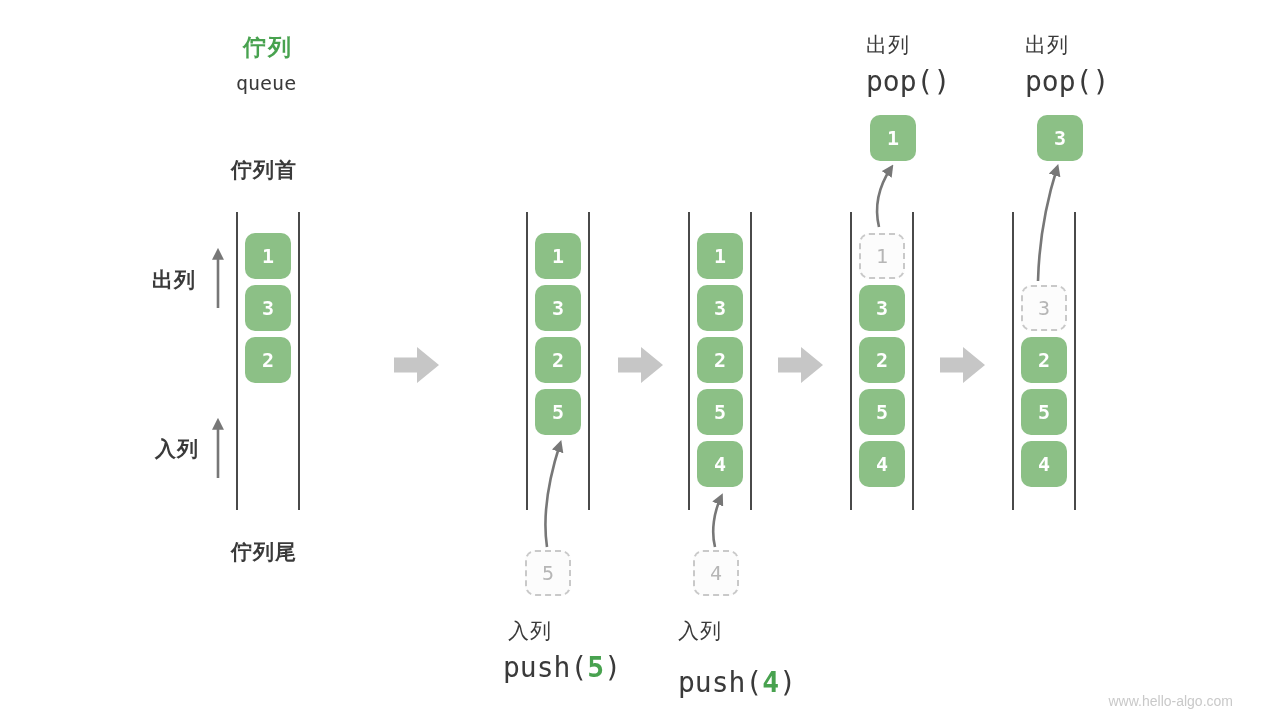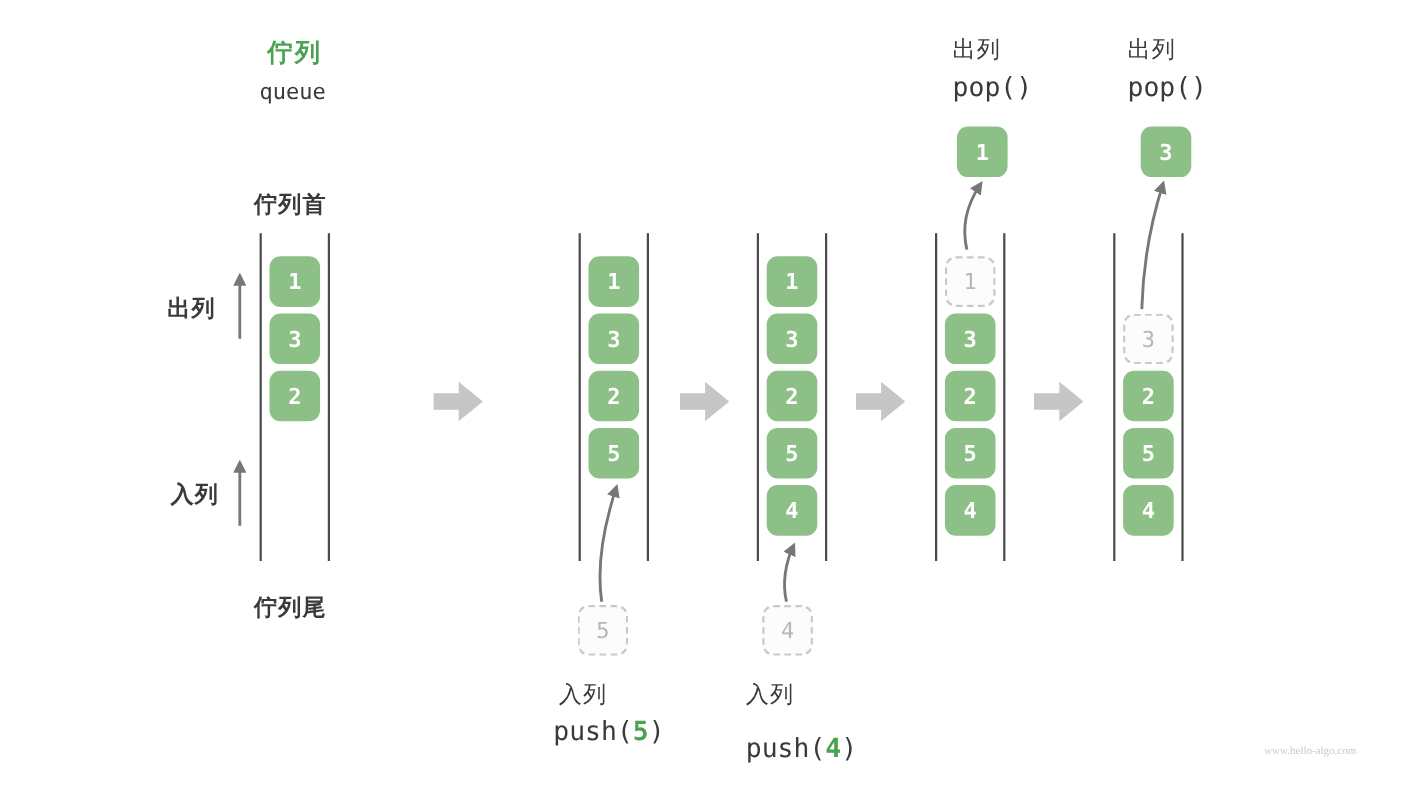--- a/index.html
+++ b/index.html
@@ -16,34 +16,34 @@
     position:absolute;width:46px;height:46px;border-radius:10px;box-sizing:border-box;
     display:flex;align-items:center;justify-content:center;
     font-family:"DejaVu Sans Mono",monospace;font-size:20px;font-weight:700;
   }
   .qbox.filled{background:var(--box-green,#8cc086);color:#fff;}
   .qbox.dashed{
     background:#fcfcfc;border:2px dashed var(--dashed-border,#c9c9c9);
     color:var(--dashed-text,#b6b6b6);font-weight:400;
   }
   .op-label{position:absolute;font-size:21px;color:var(--dark,#3a3a3a);letter-spacing:1px;}
-  .op-code{position:absolute;font-family:"DejaVu Sans Mono",monospace;font-size:24px;color:var(--dark,#3a3a3a);}
+  .op-code{position:absolute;font-family:"DejaVu Sans Mono",monospace;font-size:28px;color:var(--dark,#3a3a3a);}
   .op-code .accent{color:var(--accent,#48a24f);font-weight:700;}
-  .watermark{font-family:Liberation Serif, serif;font-size:10px;color:var(--watermark,#c9c9c9);}
+  .watermark{font-family:Liberation Sans, sans-serif;font-size:14px;color:var(--watermark,#c9c9c9);margin-top:16px;}
   svg.layer{position:absolute;left:0;top:0;pointer-events:none;}
 </style>
 </head>
 <body>
 
 <div class="canvas" style="--accent: #48a24f; --box-green: #8cc086; --dark: #3a3a3a; --dashed-border: #c9c9c9; --dashed-text: #b6b6b6; --line: #4a4a4a; --watermark: #c9c9c9;">
 
   <div class="abs title-zh" style="left:243px;top:32px;text-align:center;">佇列</div>
   <div class="abs title-en" style="left:236px;top:71px;">queue</div>
 
-  <div class="abs side-label" style="left:231px;top:172px;">佇列首</div>
+  <div class="abs side-label" style="left:231px;top:156px;">佇列首</div>
   <div class="abs side-label" style="left:231px;top:538px;">佇列尾</div>
   <div class="abs side-label" style="left:152px;top:266px;">出列</div>
   <div class="abs side-label" style="left:155px;top:435px;">入列</div>
 
   <svg class="layer" id="arrow-layer" width="1280" height="720">
     <defs>
       <marker id="ah" viewBox="0 0 10 10" refX="6.5" refY="5" markerWidth="4.6" markerHeight="4.6" orient="auto-start-reverse">
         <path d="M0,0 L10,5 L0,10 z" fill="#777777"></path>
       </marker>
     </defs>

